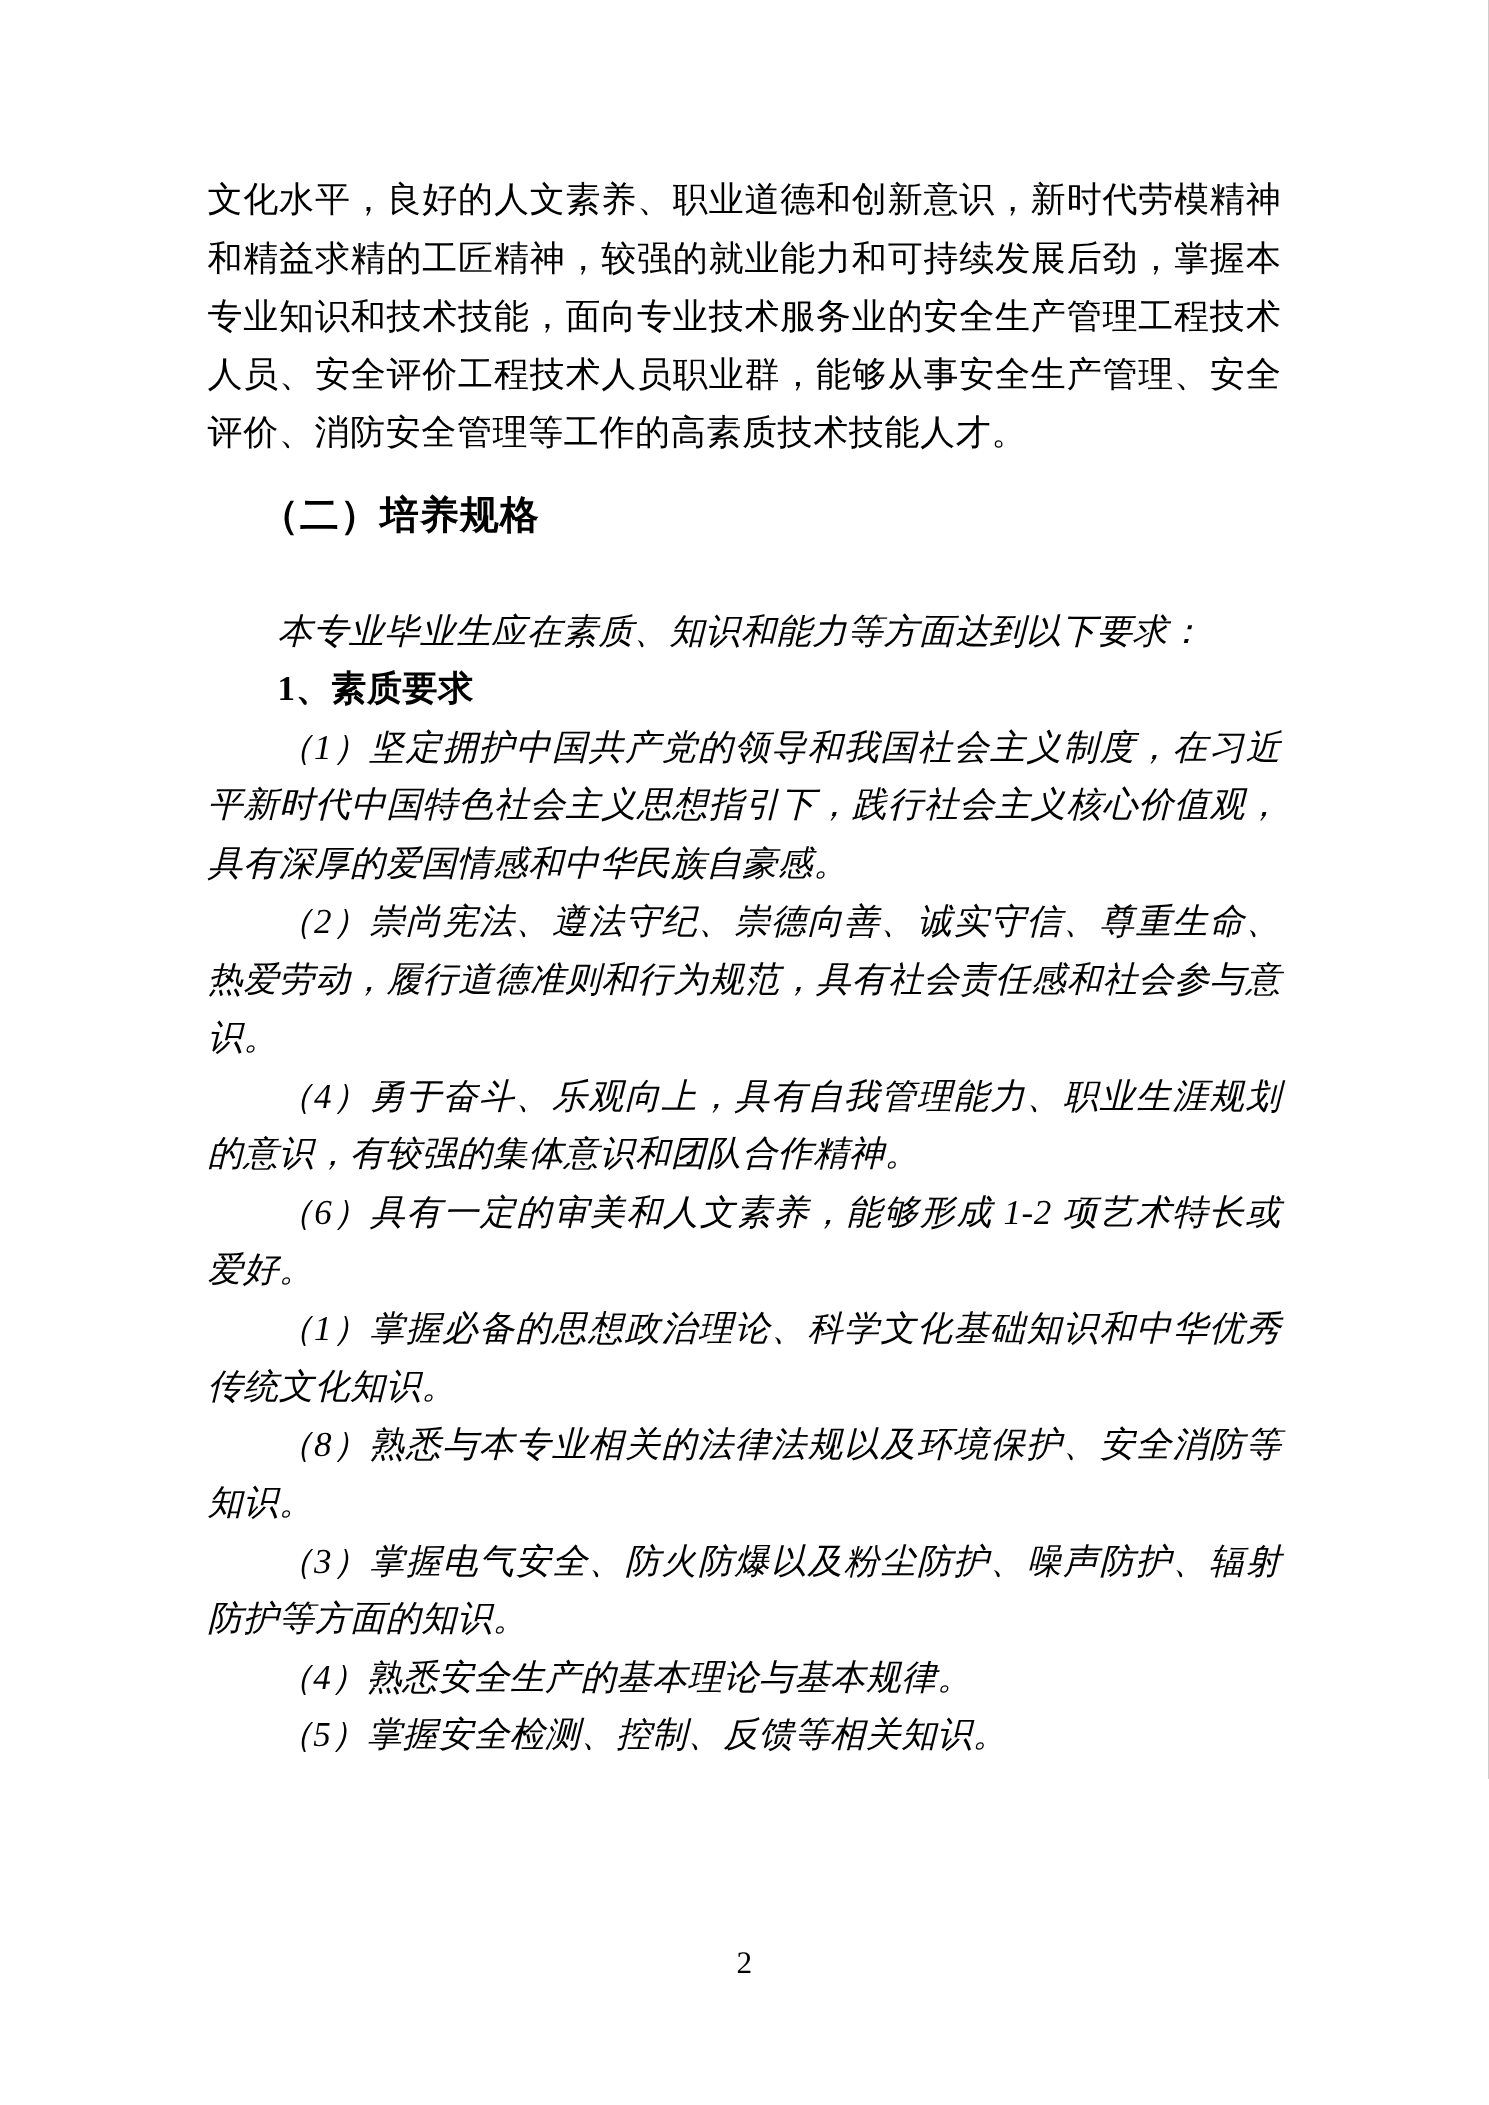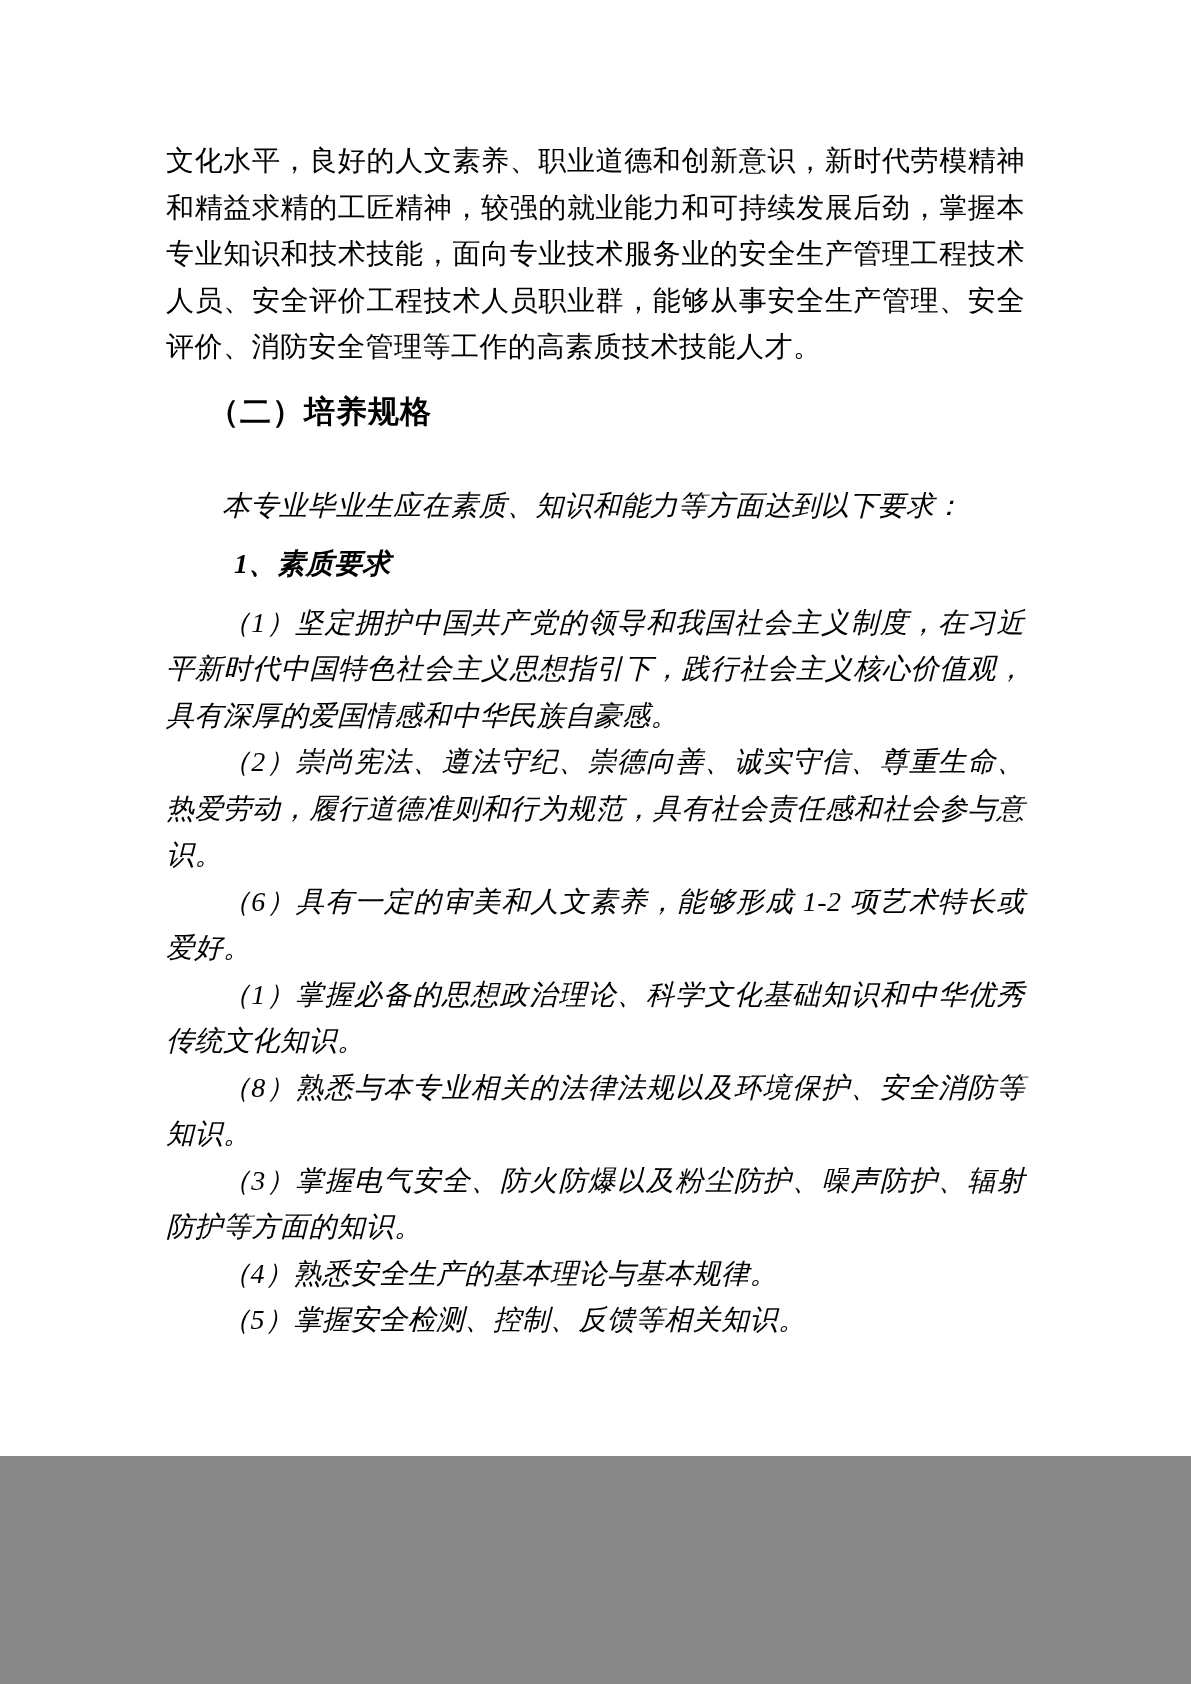--- a/index.html
+++ b/index.html
@@ -3,21 +3,21 @@
 <meta charset="utf-8">
 <style>
   html, body {
     margin: 0;
     padding: 0;
     background: #888;
   }
   .page {
     position: relative;
     width: 1191px;
-    height: 1456px;
+    height: 1684px;
     margin: 0 auto;
     background: #ffffff;
     color: #000000;
     font-family: "Liberation Serif", "DejaVu Serif", serif;
     overflow: hidden;
     box-sizing: border-box;
     padding: 138px 166px 0 166px;
   }
   .body-text {
     margin: 0;
@@ -35,27 +35,26 @@
   .section-heading {
     margin: 18px 0 48px 0;
     padding-left: 42px;
     font-family: "Liberation Sans", "DejaVu Sans", sans-serif;
     font-weight: bold;
     font-size: 31px;
     line-height: 46px;
     letter-spacing: 1px;
   }
   .sub-heading {
-    margin: 12px;
+    margin: 0;
     font-size: 28px;
     line-height: 46.5px;
     font-weight: bold;
     text-indent: 2em;
     letter-spacing: 0.5px;
-    font-style: italic;
   }
   .page-number {
     position: absolute;
     top: 1556px;
     left: 0;
     width: 100%;
     text-align: center;
     font-size: 25px;
     line-height: 30px;
     font-family: "Liberation Serif", "DejaVu Serif", serif;
@@ -69,20 +68,21 @@
   <p class="body-text">文化水平，良好的人文素养、职业道德和创新意识，新时代劳模精神和精益求精的工匠精神，较强的就业能力和可持续发展后劲，掌握本专业知识和技术技能，面向专业技术服务业的安全生产管理工程技术人员、安全评价工程技术人员职业群，能够从事安全生产管理、安全评价、消防安全管理等工作的高素质技术技能人才。</p>
 
   <h2 class="section-heading">（二）培养规格</h2>
 
   <p class="body-text indent">本专业毕业生应在素质、知识和能力等方面达到以下要求：</p>
 
   <h3 class="sub-heading">1、素质要求</h3>
 
   <p class="body-text indent">（1）坚定拥护中国共产党的领导和我国社会主义制度，在习近平新时代中国特色社会主义思想指引下，践行社会主义核心价值观，具有深厚的爱国情感和中华民族自豪感。</p>
   <p class="body-text indent">（2）崇尚宪法、遵法守纪、崇德向善、诚实守信、尊重生命、热爱劳动，履行道德准则和行为规范，具有社会责任感和社会参与意识。</p>
+  <p class="body-text indent">（4）勇于奋斗、乐观向上，具有自我管理能力、职业生涯规划的意识，有较强的集体意识和团队合作精神。</p>
   <p class="body-text indent">（6）具有一定的审美和人文素养，能够形成 1-2 项艺术特长或爱好。</p>
 
 
   <p class="body-text indent">（1）掌握必备的思想政治理论、科学文化基础知识和中华优秀传统文化知识。</p>
   <p class="body-text indent">（8）熟悉与本专业相关的法律法规以及环境保护、安全消防等知识。</p>
   <p class="body-text indent">（3）掌握电气安全、防火防爆以及粉尘防护、噪声防护、辐射防护等方面的知识。</p>
   <p class="body-text indent">（4）熟悉安全生产的基本理论与基本规律。</p>
   <p class="body-text indent">（5）掌握安全检测、控制、反馈等相关知识。</p>
 
   <div class="page-number">2</div>

